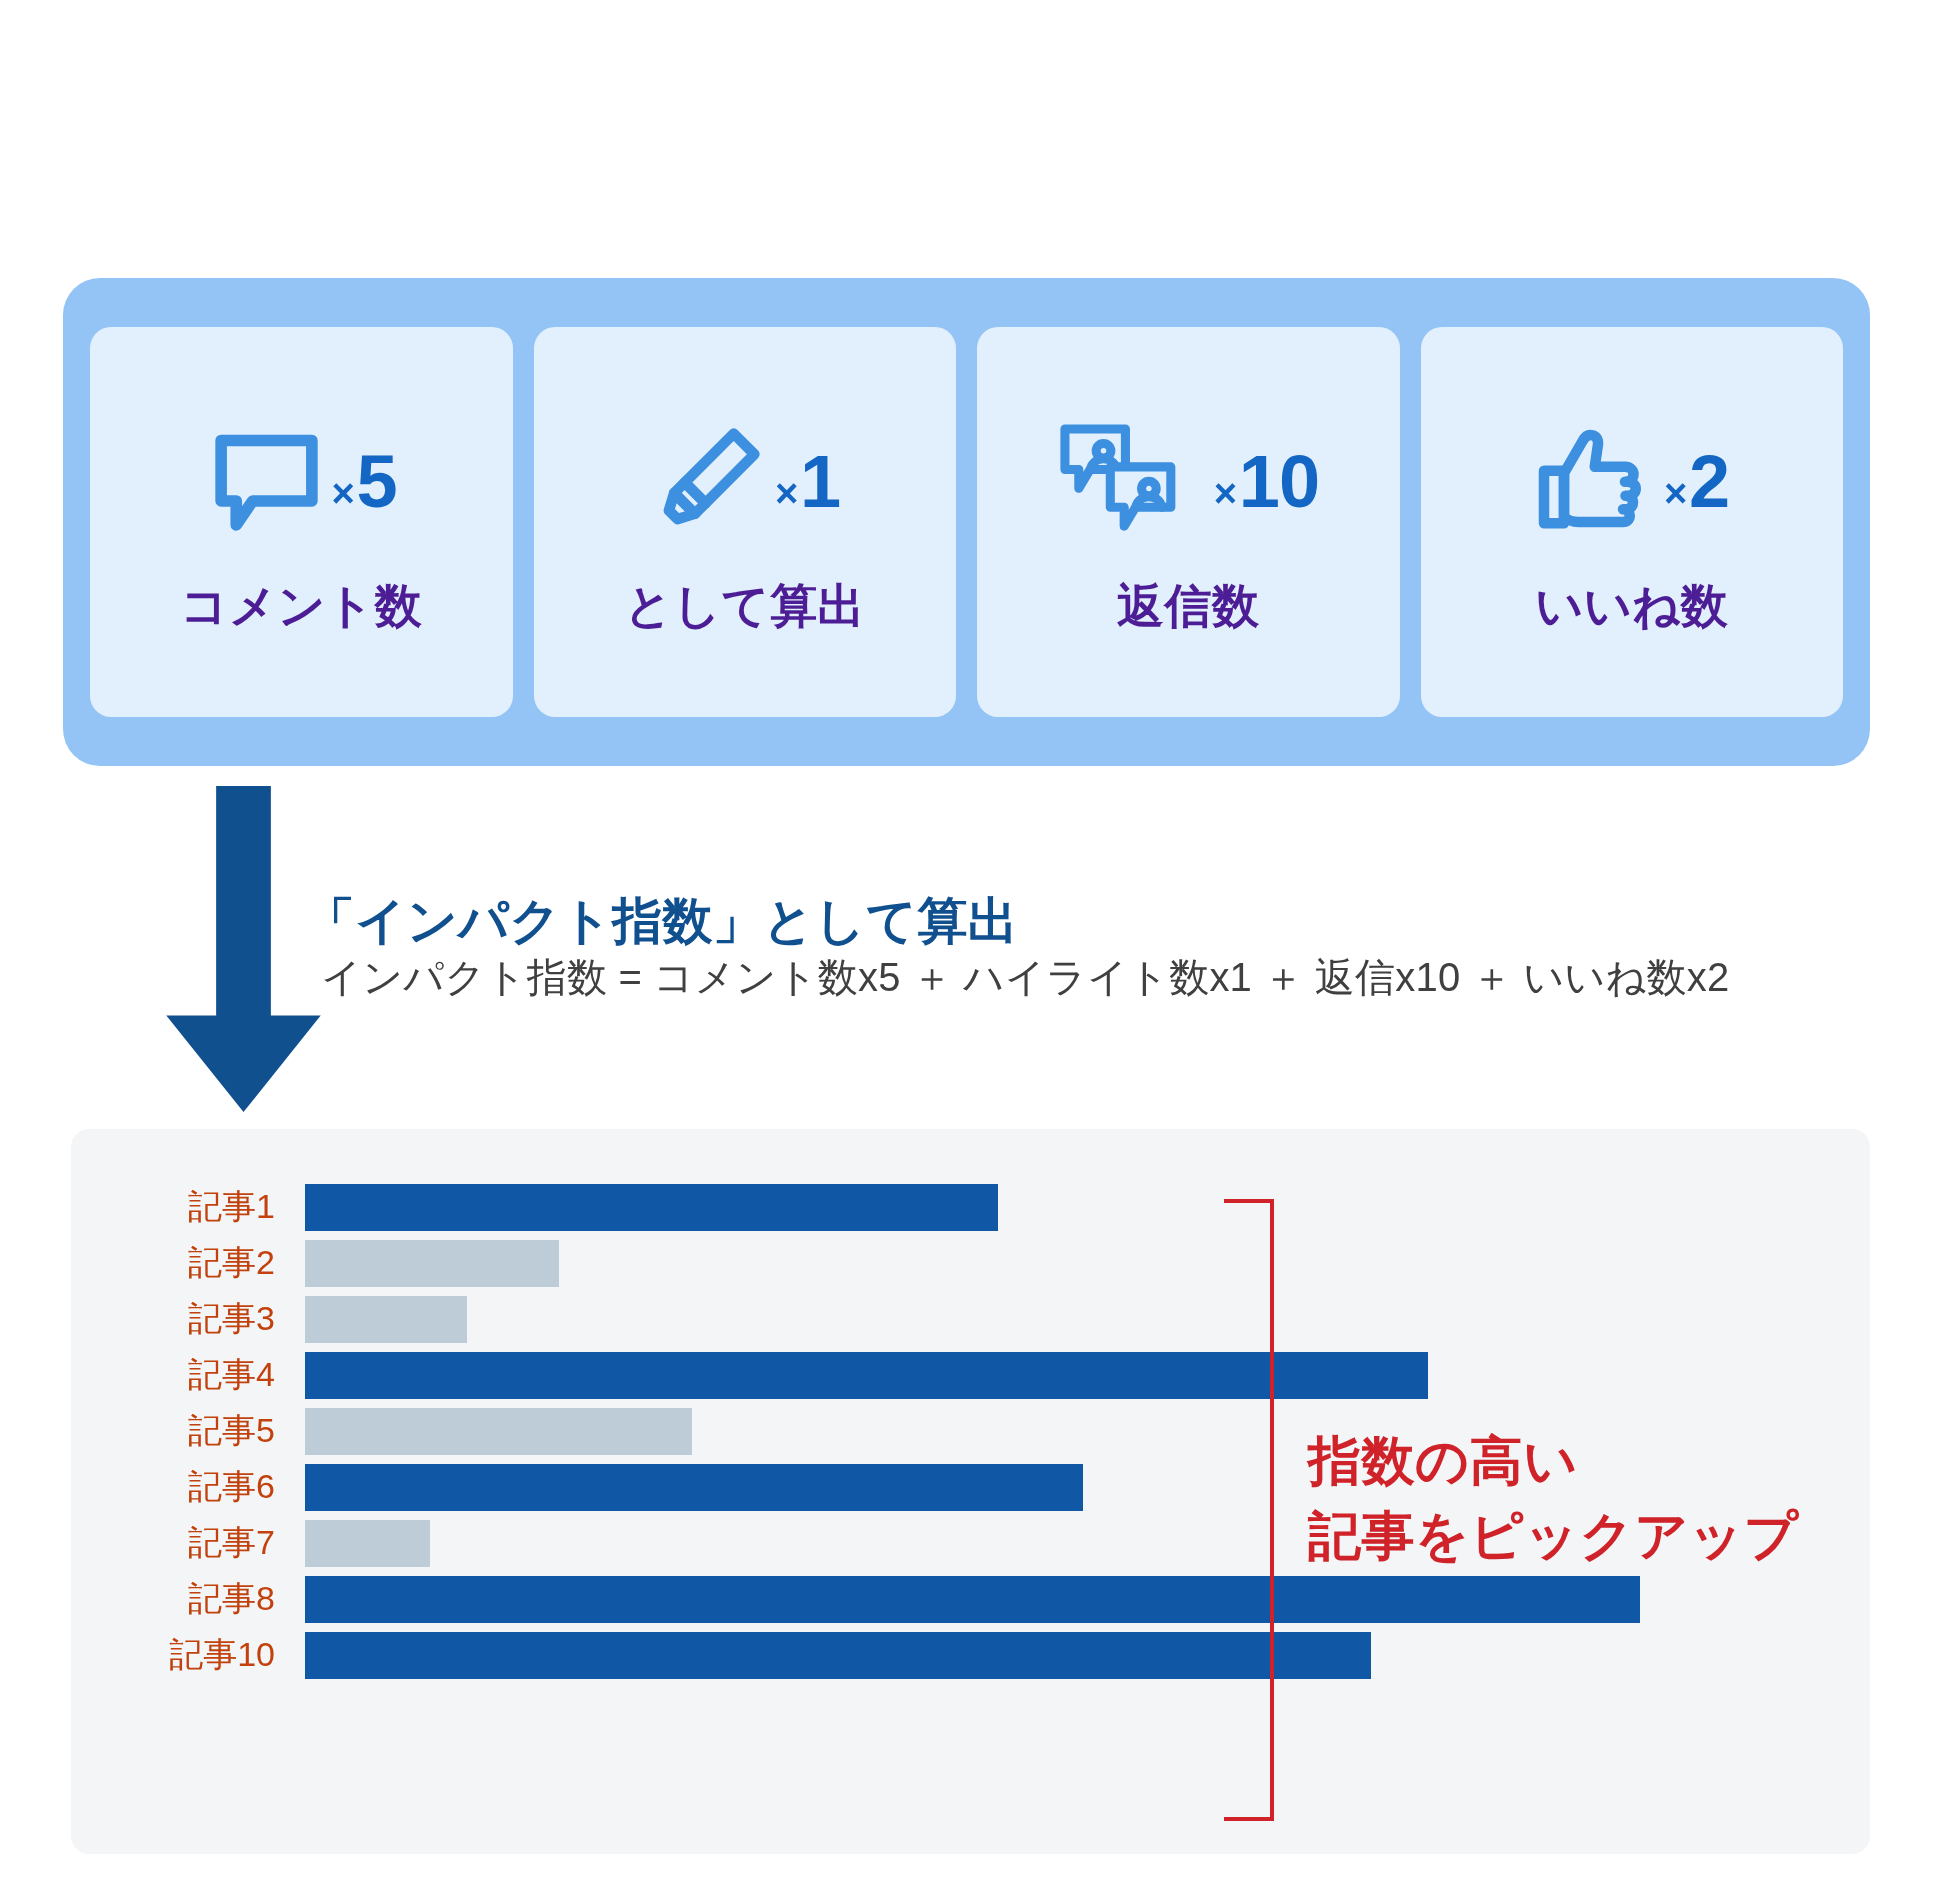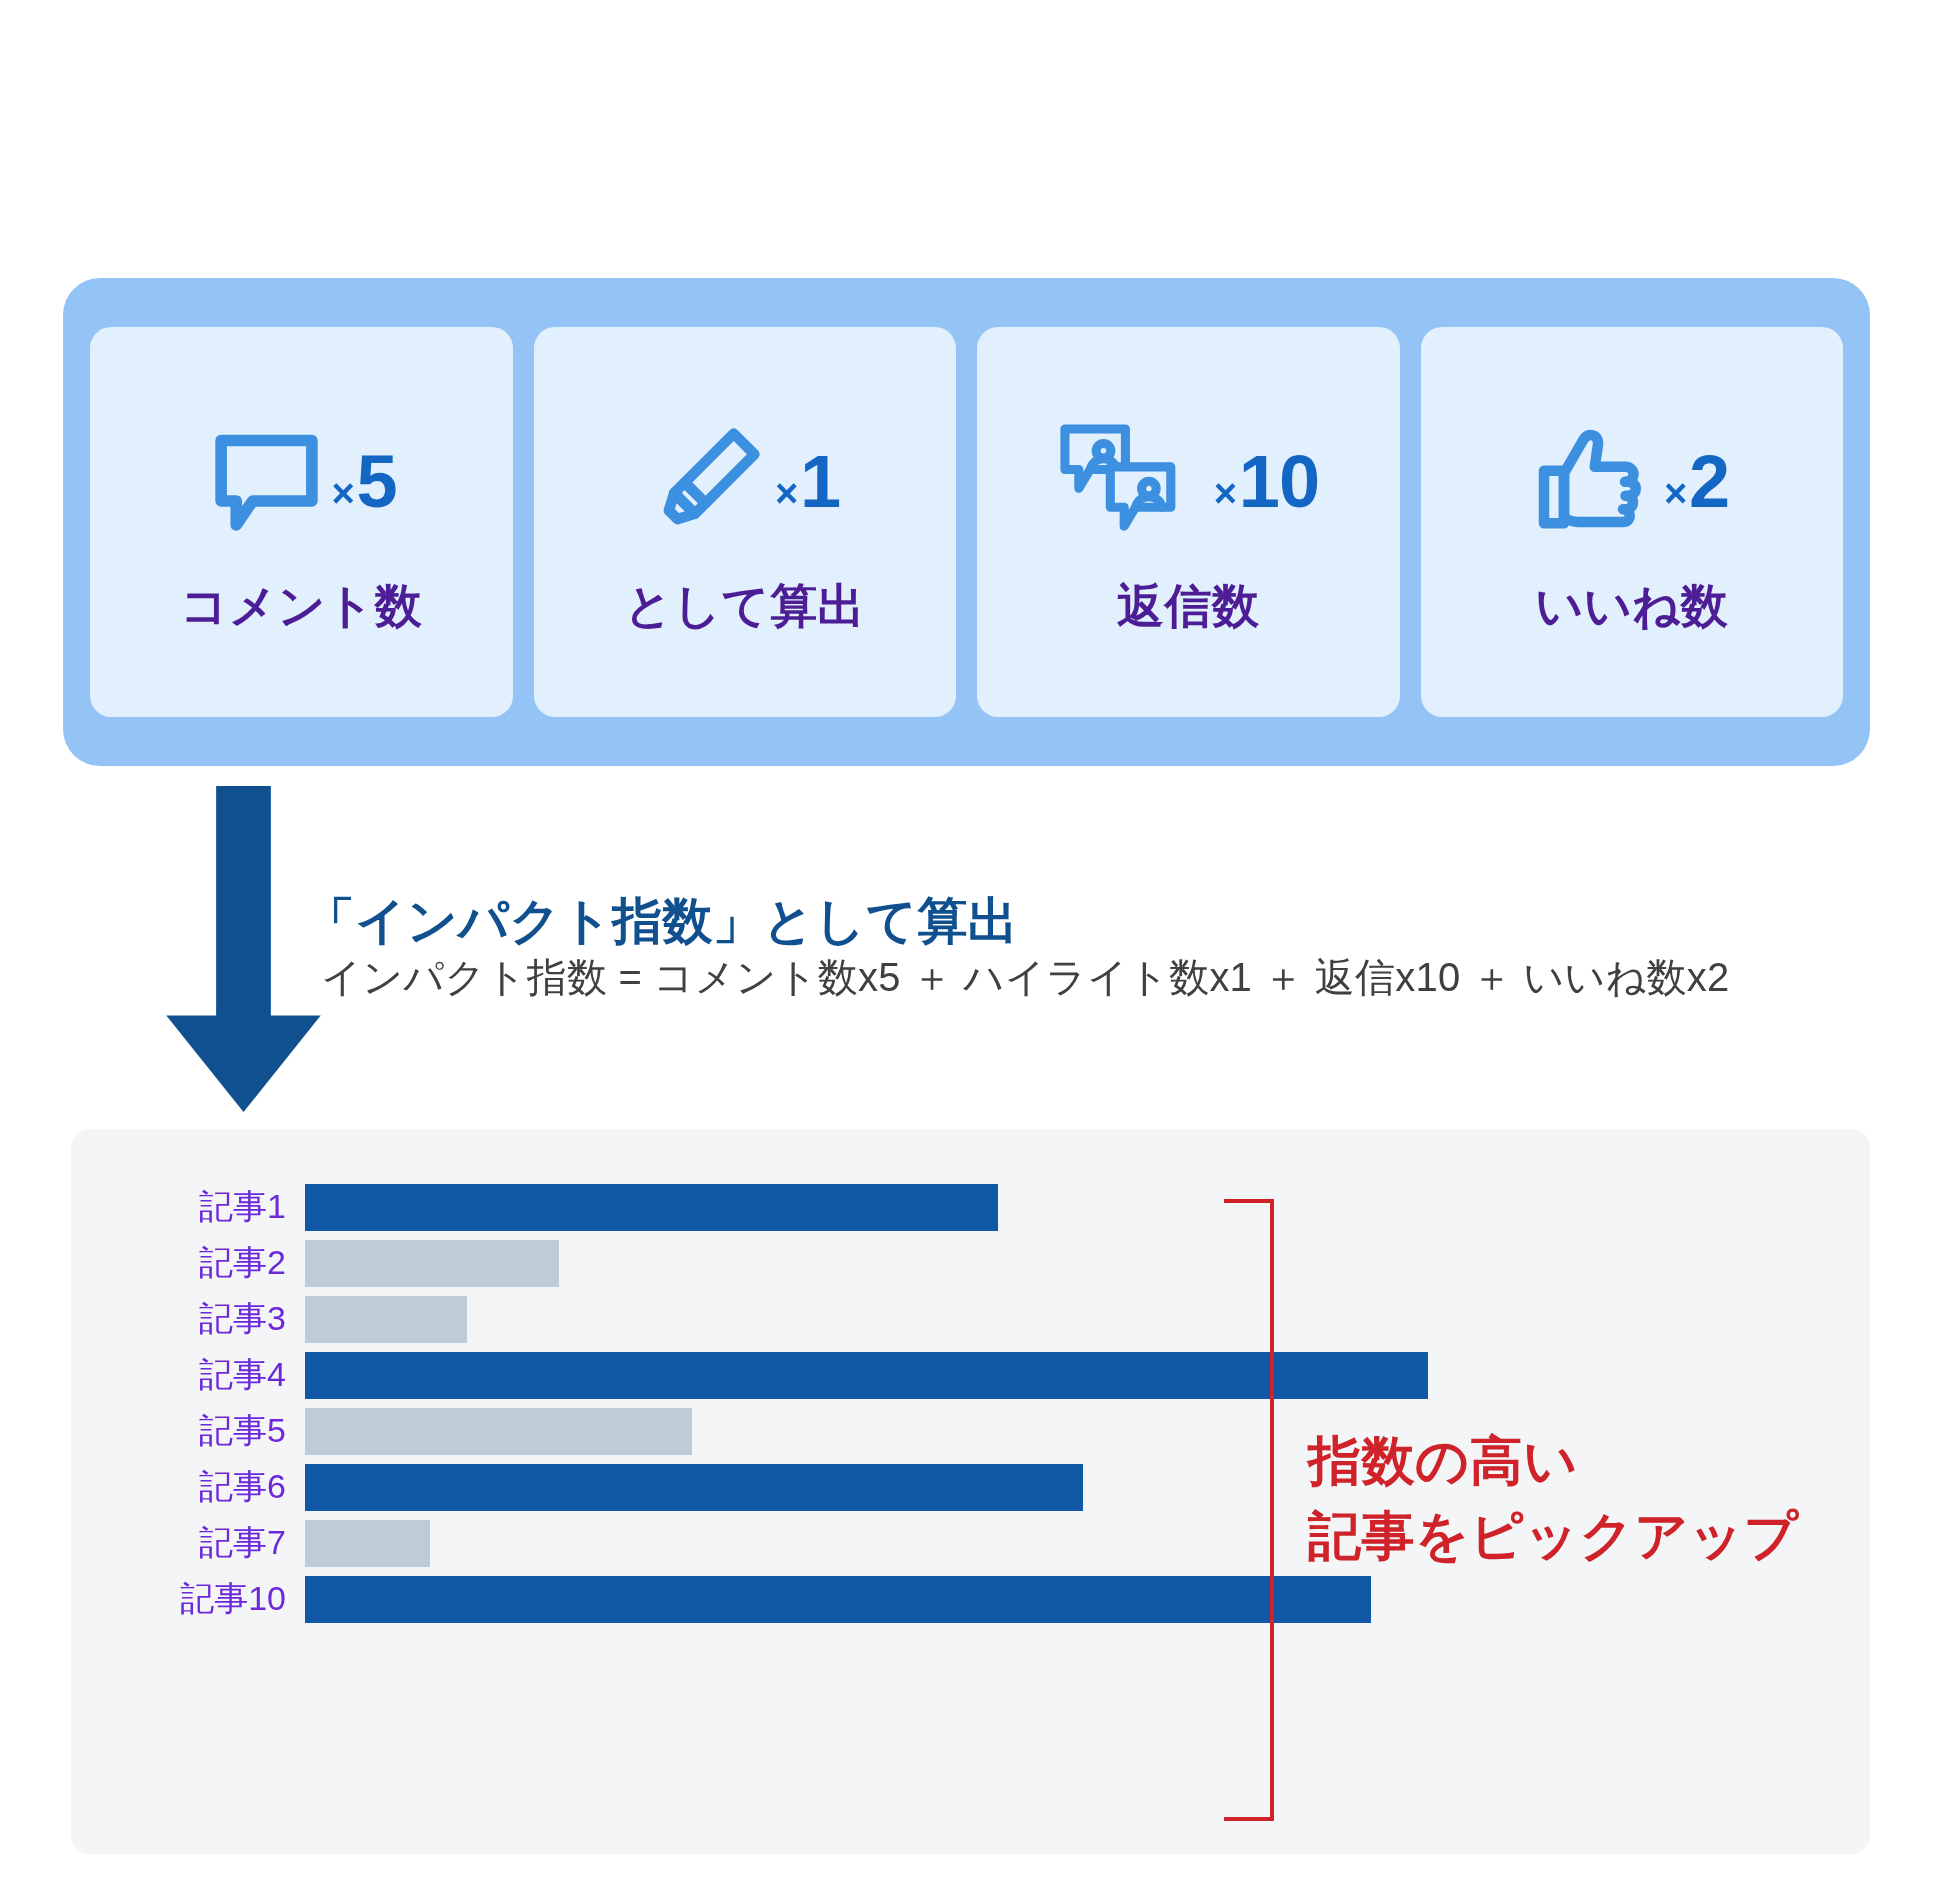--- a/index.html
+++ b/index.html
@@ -126,24 +126,24 @@
     width: 1532px;
   }
   .chart-row {
     display: flex;
     align-items: center;
     height: 56px;
   }
   .row-label {
     width: 145px;
     text-align: right;
-    padding-right: 19px;
+    padding-right: 30px;
     font-size: 34px;
     font-weight: 500;
-    color: #6d28d9;
+    color: #c2410c;
     white-space: nowrap;
   }
   .row-bar-track {
     flex: 1 1 auto;
     height: 56px;
     position: relative;
   }
   .row-bar {
     position: absolute;
     left: 0; top: 4.8px;
@@ -301,20 +301,26 @@
             <div class="row-bar" style="width: 778px; background: rgb(16, 88, 165);"></div>
           </div>
         </div>
         <div class="chart-row">
           <div class="row-label">記事7</div>
           <div class="row-bar-track">
             <div class="row-bar" style="width: 125px; background: rgb(189, 204, 214);"></div>
           </div>
         </div>
         <div class="chart-row">
+          <div class="row-label">記事8</div>
+          <div class="row-bar-track">
+            <div class="row-bar" style="width: 1335px; background: rgb(16, 88, 165);"></div>
+          </div>
+        </div>
+        <div class="chart-row">
           <div class="row-label">記事10</div>
           <div class="row-bar-track">
             <div class="row-bar" style="width: 1066px; background: rgb(16, 88, 165);"></div>
           </div>
         </div>
       </div>
   </div>
 
   <div class="pick-bracket"></div>
   <div class="pick-note">

